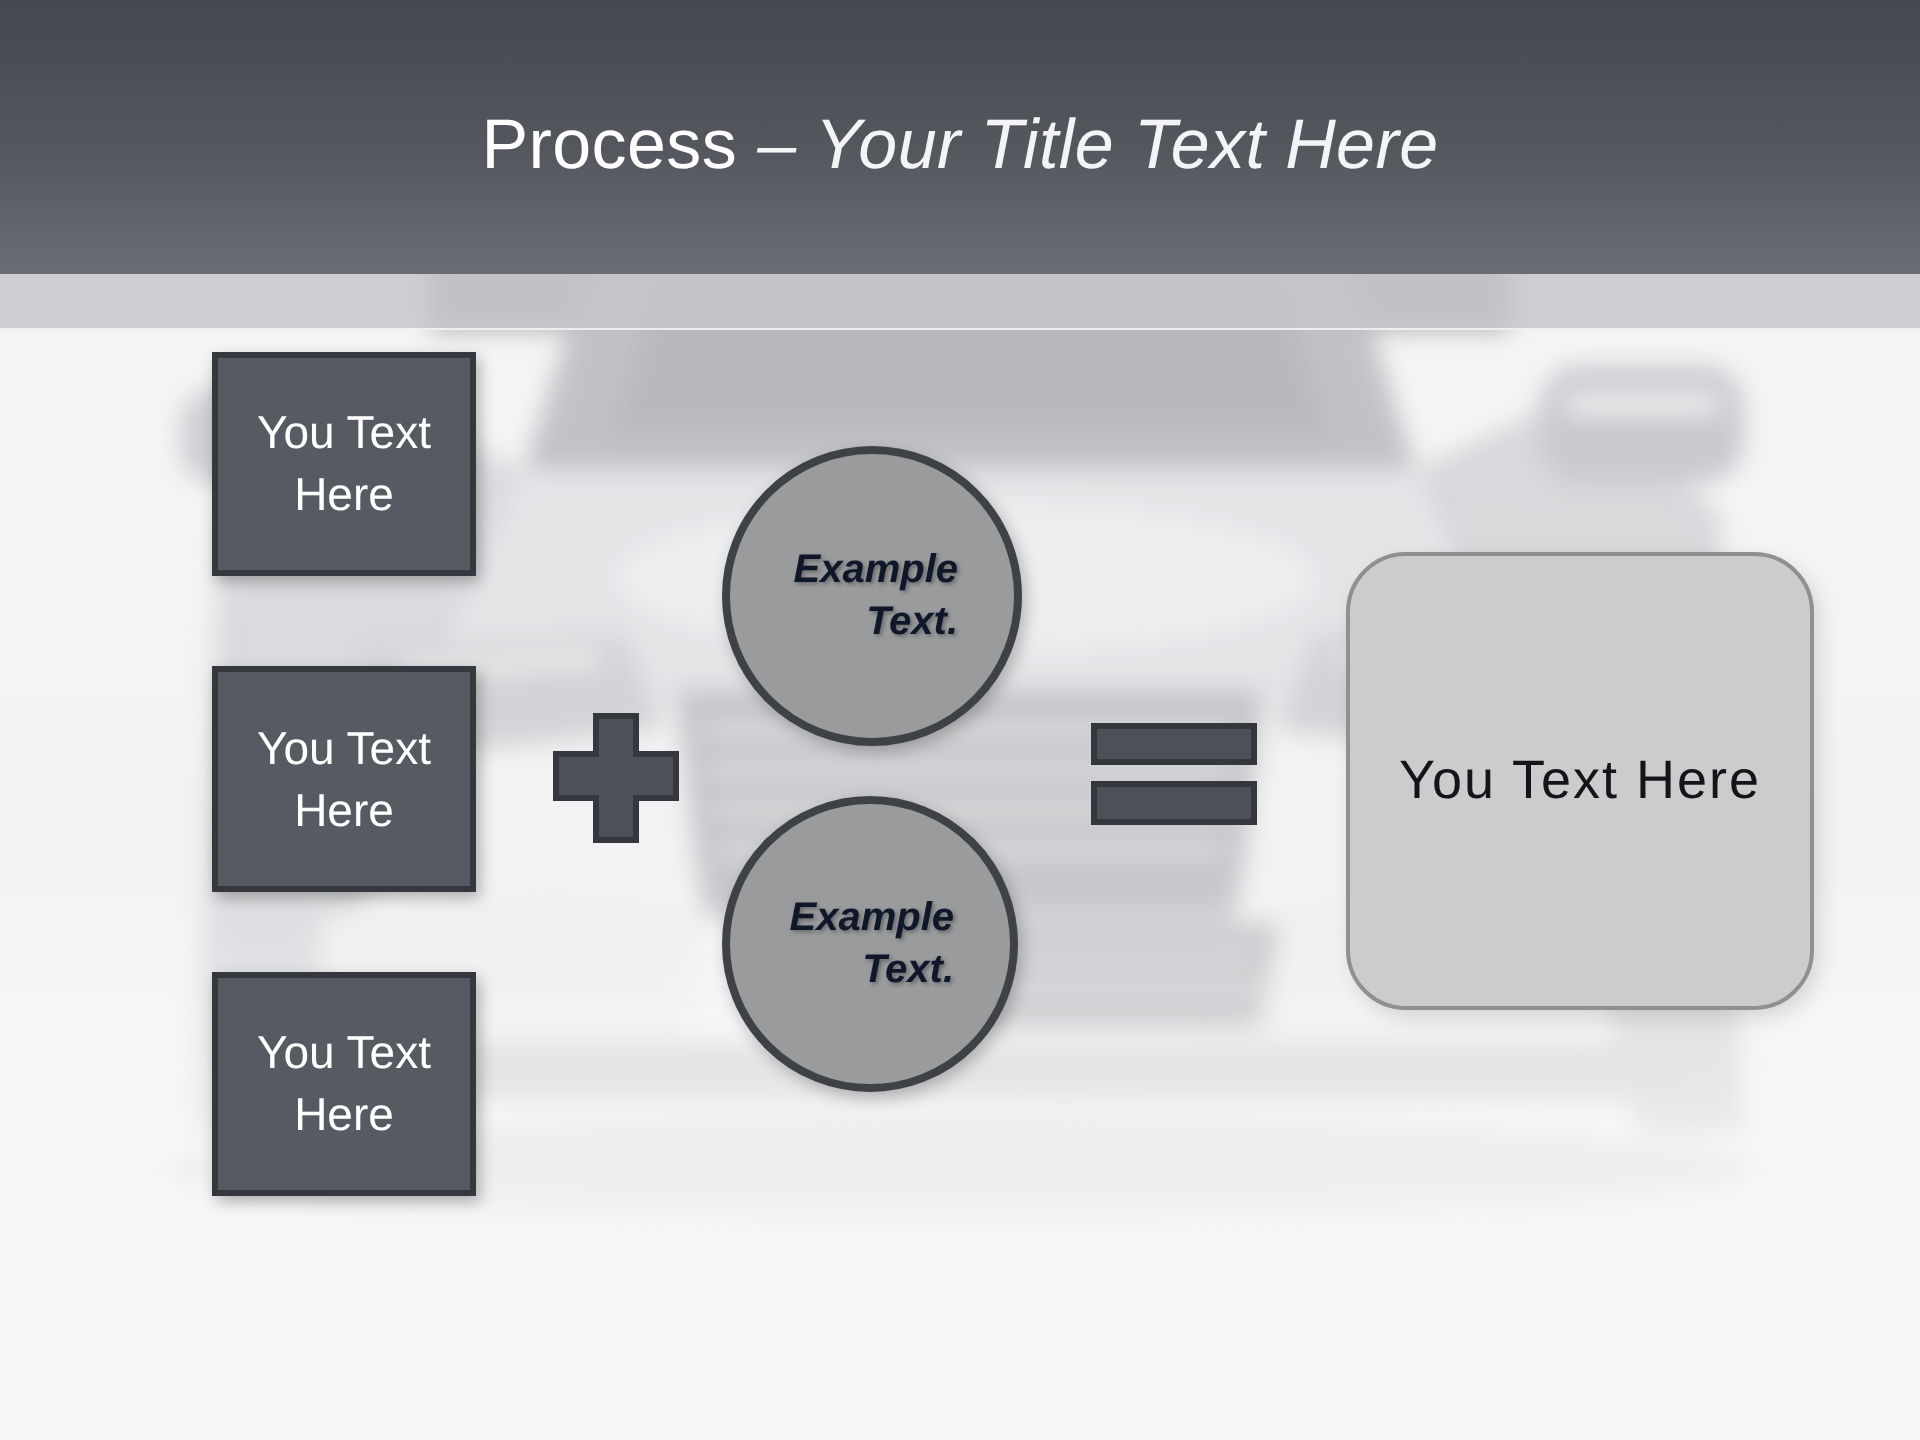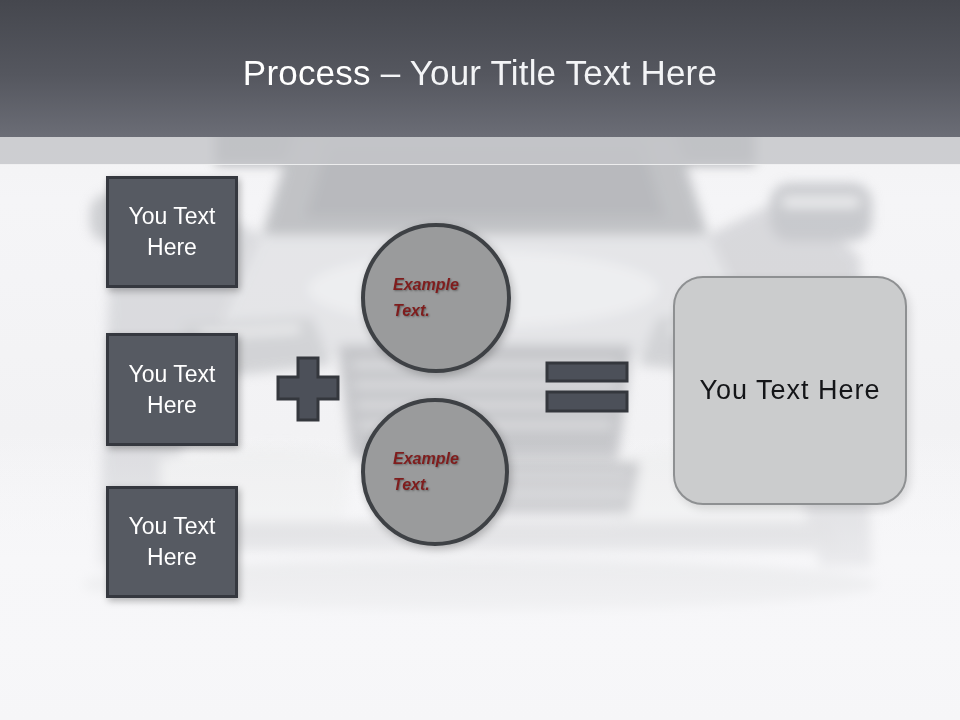--- a/index.html
+++ b/index.html
@@ -14,21 +14,21 @@
   .header {
     position:absolute; top:0; left:0; width:960px; height:137px;
     background:linear-gradient(180deg,#45474e 0%, #55575f 55%, #6b6d76 100%);
   }
   .title {
     position:absolute; top:52px; left:0; width:100%;
     text-align:center; color:#ffffff; font-size:35px; line-height:42px;
     letter-spacing:0.2px;
   }
   .title .em { font-weight:400; }
-  .title .rest { font-weight:400; color:#f3f4f6; margin-left:10px; }
+  .title .rest { font-weight:400; color:#f3f4f6; margin-left:10px;font-style:italic; }
 
   
   .band {
     position:absolute; top:137px; left:0; width:960px; height:28px;
     background:rgba(197,198,201,0.82);
     border-bottom:1px solid rgba(255,255,255,0.7);
   }
 
   
   .car-bg { position:absolute; top:137px; left:0; width:960px; height:583px; }
@@ -42,22 +42,22 @@
     padding:0 8px; box-shadow:2px 3px 7px rgba(0,0,0,0.28);
   }
   .box-1 { top:176px; }
   .box-2 { top:333px; height:113px; }
   .box-3 { top:486px; }
 
   
   .circle {
     position:absolute; border-radius:50%;
     background:#9a9b9c; border:4px solid #3e4145;
-    color:#7f1d1d; font-weight:700; font-style:italic;
-    font-size:16px; line-height:26px; text-align:left;
+    color:#0f172a; font-weight:700; font-style:italic;
+    font-size:20px; line-height:26px; text-align:right;
     display:flex; align-items:center; justify-content:center;
     padding:0 28px; box-shadow:2px 3px 8px rgba(0,0,0,0.25);
     text-shadow:1px 1px 2px rgba(0,0,0,0.35);
   }
   .circle-1 { left:361px; top:223px; width:150px; height:150px; }
   .circle-2 { left:361px; top:398px; width:148px; height:148px; }
 
   
   .op { position:absolute; }
   .op-plus { left:276px; top:356px; }

